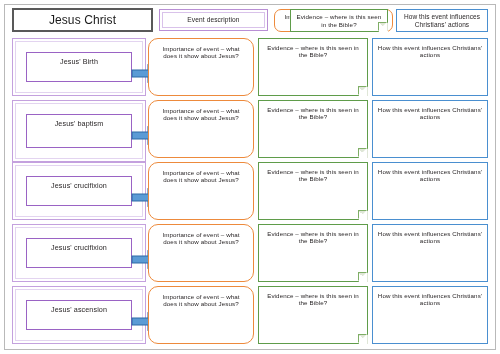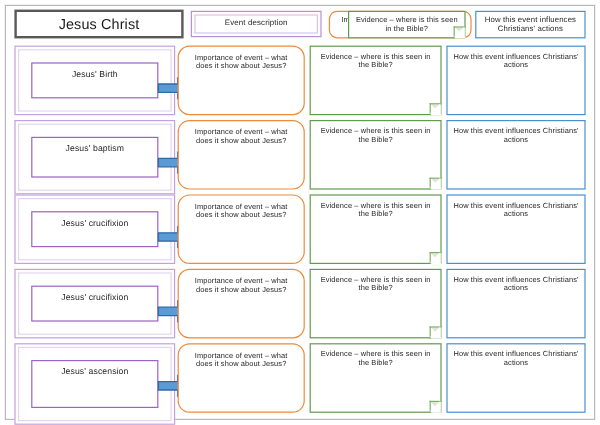--- a/index.html
+++ b/index.html
@@ -338,21 +338,21 @@
         </div>
         <div class="evd" style="top: 224px; height: 58px; position: absolute;">
           <span class="txt">Evidence – where is this seen in the Bible?</span>
           <span class="fold"></span>
         </div>
         <div class="inf" style="top: 224px; height: 58px;">
           <span class="txt">How this event influences Christians' actions</span>
         </div>
       </div>
       <div class="row" style="top: 0px;">
-        <div class="evt" style="top: 286px; height: 68px;">
+        <div class="evt" style="top: 286px; height: 58px;">
           <div class="mid">
             <div class="inner2">
               <span class="txt">Jesus' ascension</span>
             </div>
           </div>
         </div>
         <div class="arrow" style="left: 131px; top: 312px;">
           <svg viewBox="0 0 30 19" xmlns="http://www.w3.org/2000/svg">
             <path d="M1 6 H17 V1 L29 9.5 L17 18 V13 H1 Z" fill="#5b9bd5" stroke="#2f6ba6" stroke-width="1.1" stroke-linejoin="miter"></path>
           </svg>

